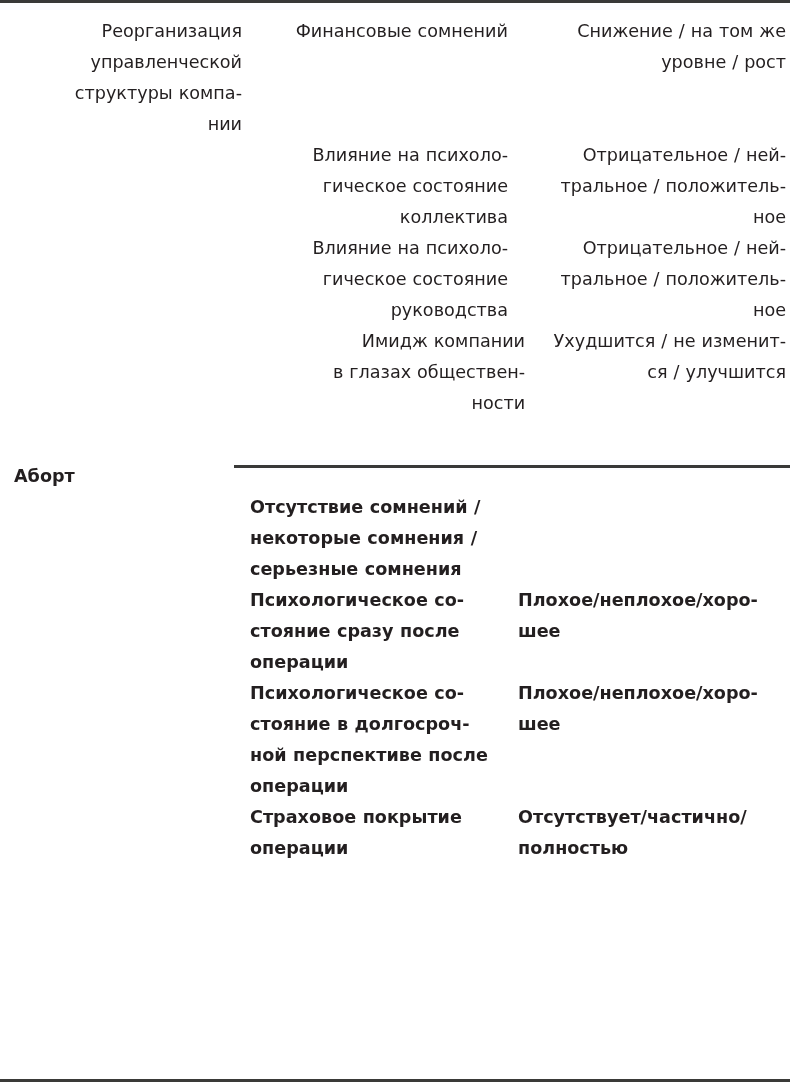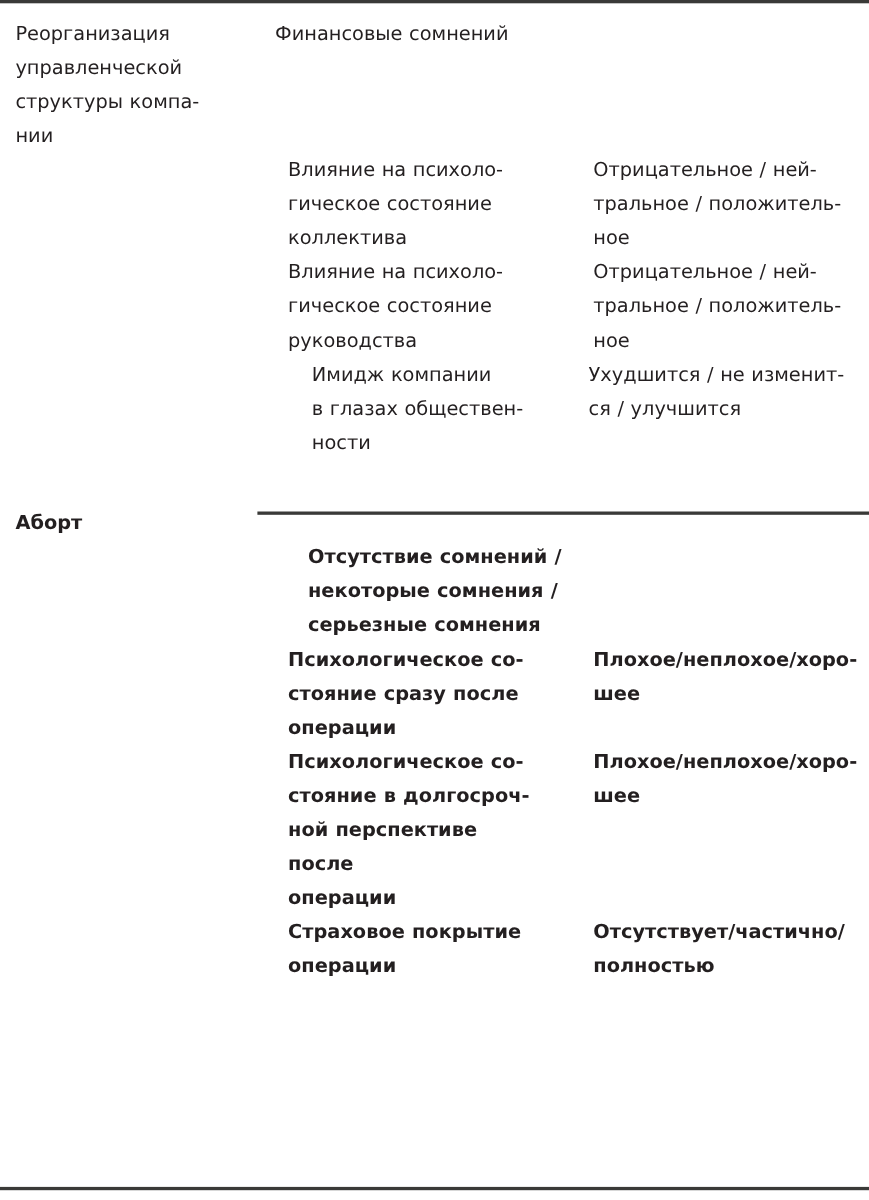--- a/index.html
+++ b/index.html
@@ -74,26 +74,26 @@
     padding-left: 0px;
     padding-right: 10px;
   }
   .col3 {
     width: 272px;
     padding-left: 0px;
     padding-right: 4px;
   }
 
   
-  .sec-a { padding-top: 16px; }
+  .sec-a { padding-top: 16px; text-align: right; }
   .sec-b { padding-top: 16px; font-weight: bold; }
 
   .row + .row { margin-top: 0; }
   .r-gap-2 { margin-top: 9px; padding-left: 48px; }
-  .r-gap-3 { margin-top: 10px; gap: 30px; }
+  .r-gap-3 { margin-top: 10px; }
 
   .empty { visibility: hidden; }
 </style>
 </head>
 <body>
 
 <div class="page">
 
   <div class="rule rule-top"></div>
   <div class="rule rule-mid"></div>
@@ -102,20 +102,22 @@
   <div class="table">
 
     <div class="section sec-a">
 
       <div class="row">
         <div class="cell col1">Реорганизация
 управленческой
 структуры компа-
 нии</div>
         <div class="cell col2">Финансовые сомнений</div>
+        <div class="cell col3">Снижение / на том же
+уровне / рост</div>
       </div>
 
       <div class="row r-gap-3">
         <div class="cell col1 empty"></div>
         <div class="cell col2">Влияние на психоло-
 гическое состояние
 коллектива</div>
         <div class="cell col3">Отрицательное / ней-
 тральное / положитель-
 ное</div>

